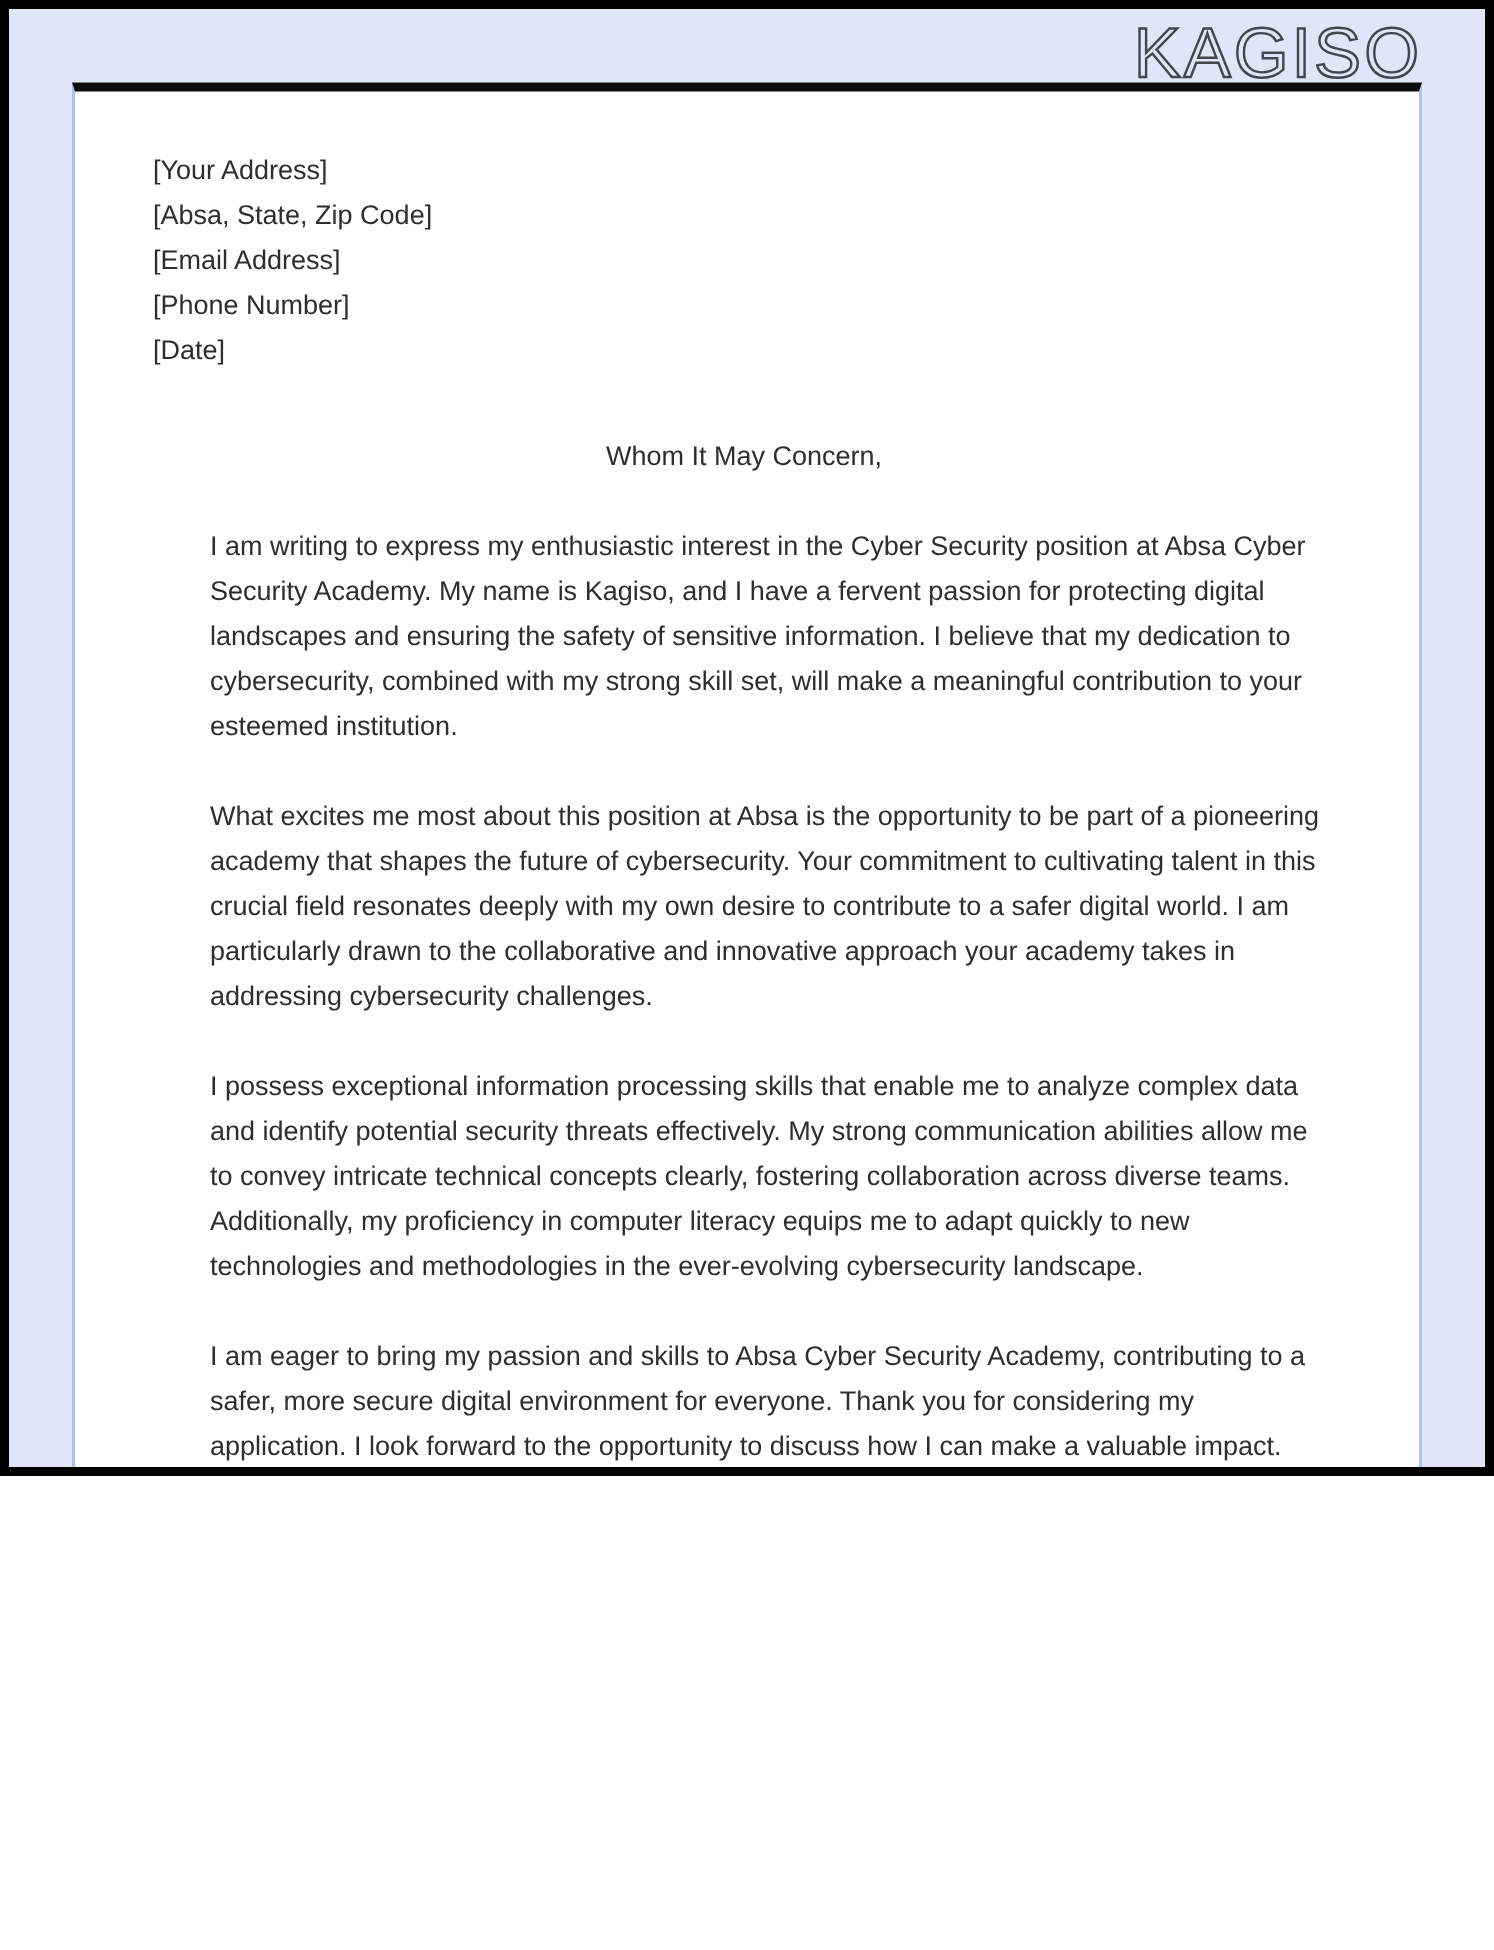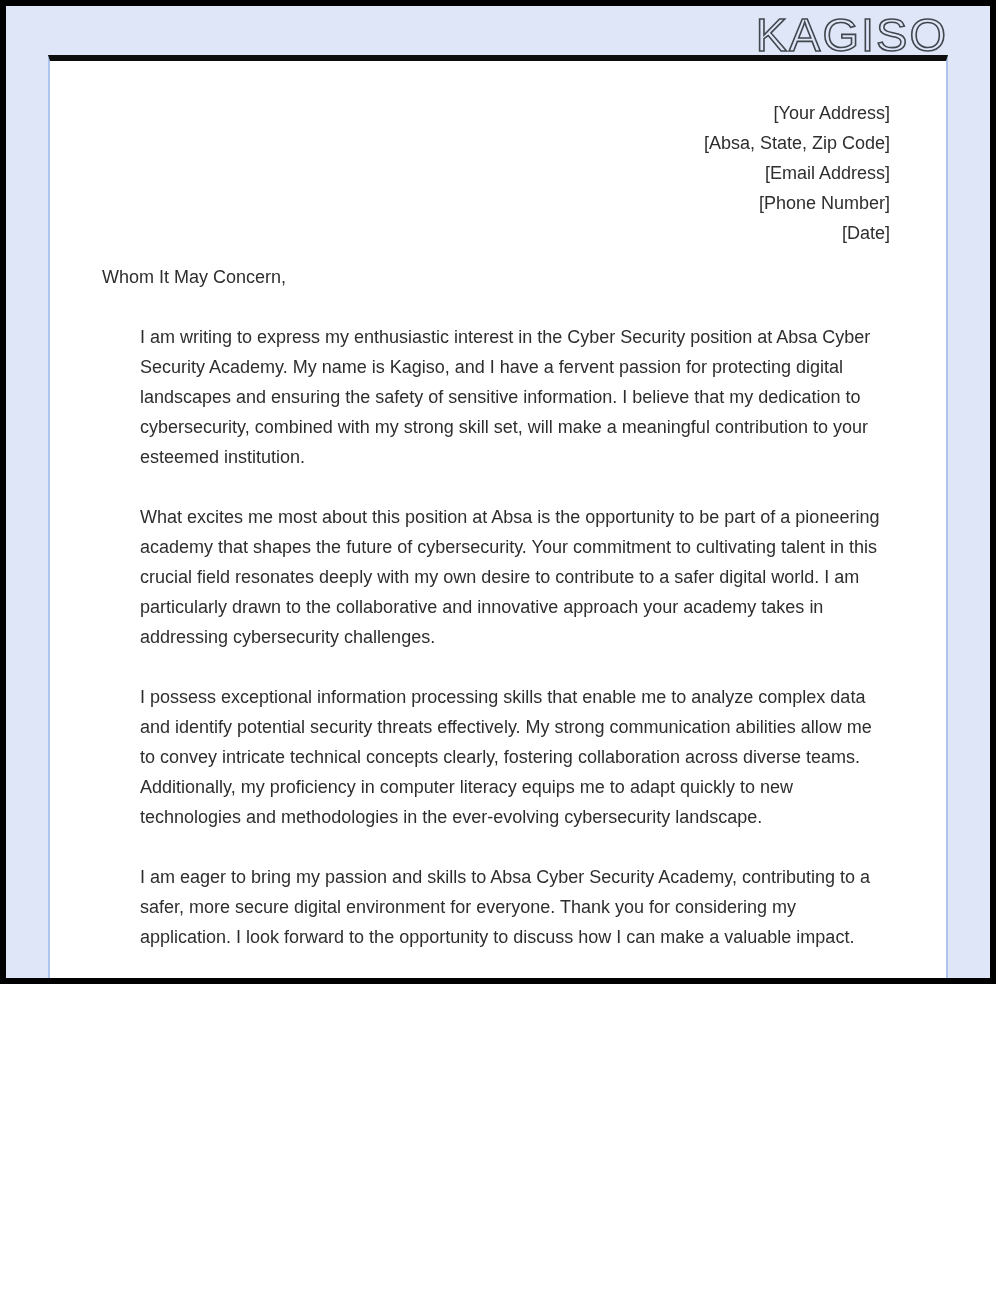--- a/index.html
+++ b/index.html
@@ -44,22 +44,22 @@
     border-left: 2px solid #aec4ec;
     border-right: 2px solid #aec4ec;
     border-bottom: 2px solid #aec4ec;
   }
   .content {
     padding: 37px 56px 0 52px;
     color: #2e2e2e;
     font-size: 18px;
     line-height: 30px;
   }
-  .address-block { margin-bottom: 14px; text-align: right; }
-  .greeting { margin-bottom: 30px; }
+  .address-block { margin-bottom: 41px; }
+  .greeting { margin-bottom: 30px; text-align: center; }
   .paragraph { margin-bottom: 30px; margin-left: 38px; }
   .closing-block { margin-bottom: 0; }
   .date {
     margin-top: 10px;
     color: #0369a1;
   }
   .watermark {
     position: absolute;
     right: 8px;
     bottom: 0px;

